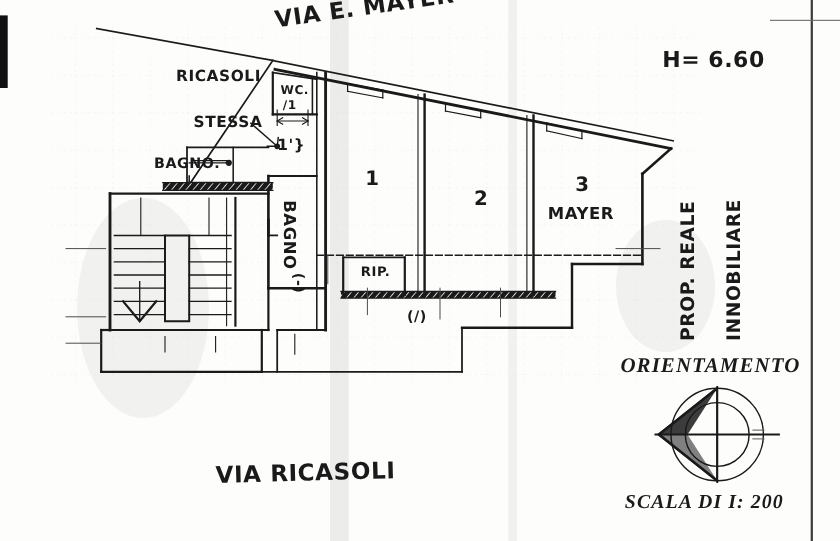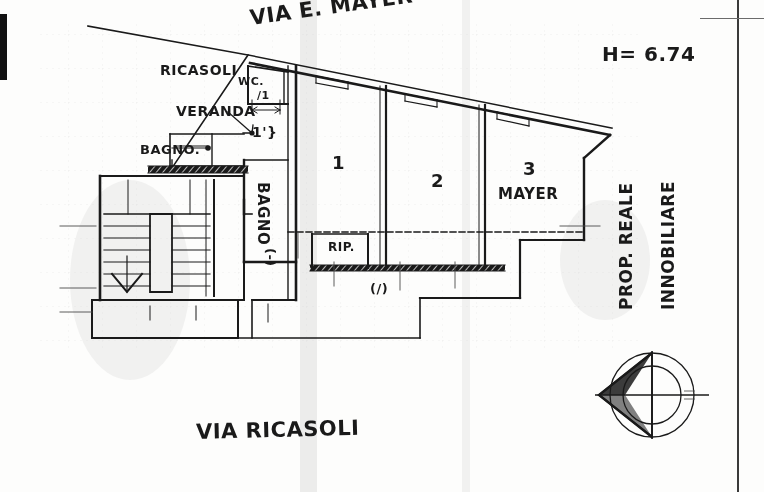--- a/index.html
+++ b/index.html
@@ -246,25 +246,25 @@
       </g>
     </g>
   </svg>
 
   <div class="lbl hand" style="left:250px; top:6px; font-size:21px; transform:rotate(-8deg); transform-origin:left center;">VIA  E. MAYER</div>
 
   <div class="lbl hand" style="left:196px; top:420px; font-size:21px; transform:rotate(-1.5deg); transform-origin:left center;">VIA  RICASOLI</div>
 
   <div class="lbl hand" style="left:160px; top:62px; font-size:14px;">RICASOLI</div>
 
-  <div class="lbl hand" style="left:238px; top:75px; font-size:11px;text-align:right;">WC.</div>
+  <div class="lbl hand" style="left:255px; top:75px; font-size:11px;text-align:right;">WC.</div>
 
   <div class="lbl hand" style="left:257px; top:89px; font-size:11px;">/1</div>
 
-  <div class="lbl hand" style="left:176px; top:103px; font-size:14px;">VERANDA</div>
+  <div class="lbl hand" style="left:176px; top:103px; font-size:14px;">STESSA</div>
 
   <div class="lbl hand" style="left:140px; top:142px; font-size:13px;">BAGNO.</div>
 
   <div class="lbl hand" style="left:252px; top:124px; font-size:14px;">1'}</div>
 
   <div class="lbl hand vert-down" style="left:272px; top:182px; font-size:15px;">BAGNO</div>
 
   <div class="lbl hand vert-down" style="left:278px; top:248px; font-size:13px;">(-)</div>
 
   <div class="lbl hand" style="left:332px; top:152px; font-size:18px;">1</div>
@@ -272,40 +272,42 @@
   <div class="lbl hand" style="left:431px; top:170px; font-size:18px;">2</div>
 
   <div class="lbl hand" style="left:523px; top:158px; font-size:18px;">3</div>
 
   <div class="lbl hand" style="left:498px; top:185px; font-size:15px;">MAYER</div>
 
   <div class="lbl hand" style="left:328px; top:240px; font-size:12px;">RIP.</div>
 
   <div class="lbl hand" style="left:370px; top:281px; font-size:13px;">(/)</div>
 
-  <div class="lbl hand" style="left:602px; top:42px; font-size:20px;">H= 6.74</div>
+  <div class="lbl hand" style="left:602px; top:42px; font-size:20px;">H= 6.60</div>
 
   <div class="lbl hand rot90" style="left:616px; top:310px; font-size:17px;">PROP. REALE</div>
 
   <div class="lbl hand rot90" style="left:658px; top:310px; font-size:17px;">INNOBILIARE</div>
 
 
+  <div class="printed" style="position:absolute; left:564px; top:322px; font-size:19px;">ORIENTAMENTO</div>
 
   <svg style="position:absolute; left:585px; top:348px; width:135px; height:95px;" viewBox="0 0 135 95">
     <g fill="none" stroke="#1a1a1a">
       <circle cx="67" cy="47" r="42" stroke-width="1.3"></circle>
       <circle cx="67" cy="47" r="29" stroke-width="1.3"></circle>
       <line x1="67" y1="3" x2="67" y2="91" stroke-width="1.6"></line>
       <line x1="10" y1="47" x2="124" y2="47" stroke-width="1.6"></line>
 
       <path d="M 67 5 L 14 47 L 67 89 Z" stroke-width="1.8" fill="none"></path>
       <path d="M 67 5 L 14 47 L 67 89" stroke-width="2.4"></path>
     </g>
     <path d="M 67 5 L 14 47 L 40 47 Z" fill="#1a1a1a" stroke="none" opacity="0.85"></path>
     <path d="M 67 89 L 14 47 L 40 47 Z" fill="#1a1a1a" stroke="none" opacity="0.55"></path>
     <g stroke="#555" stroke-width="0.9">
       <line x1="99" y1="43" x2="110" y2="43"></line>
       <line x1="99" y1="51" x2="110" y2="51"></line>
     </g>
   </svg>
 
+  <div class="printed" style="position:absolute; left:568px; top:446px; font-size:18px;">SCALA DI I: 200</div>
 
 </div>
 
 </body></html>

